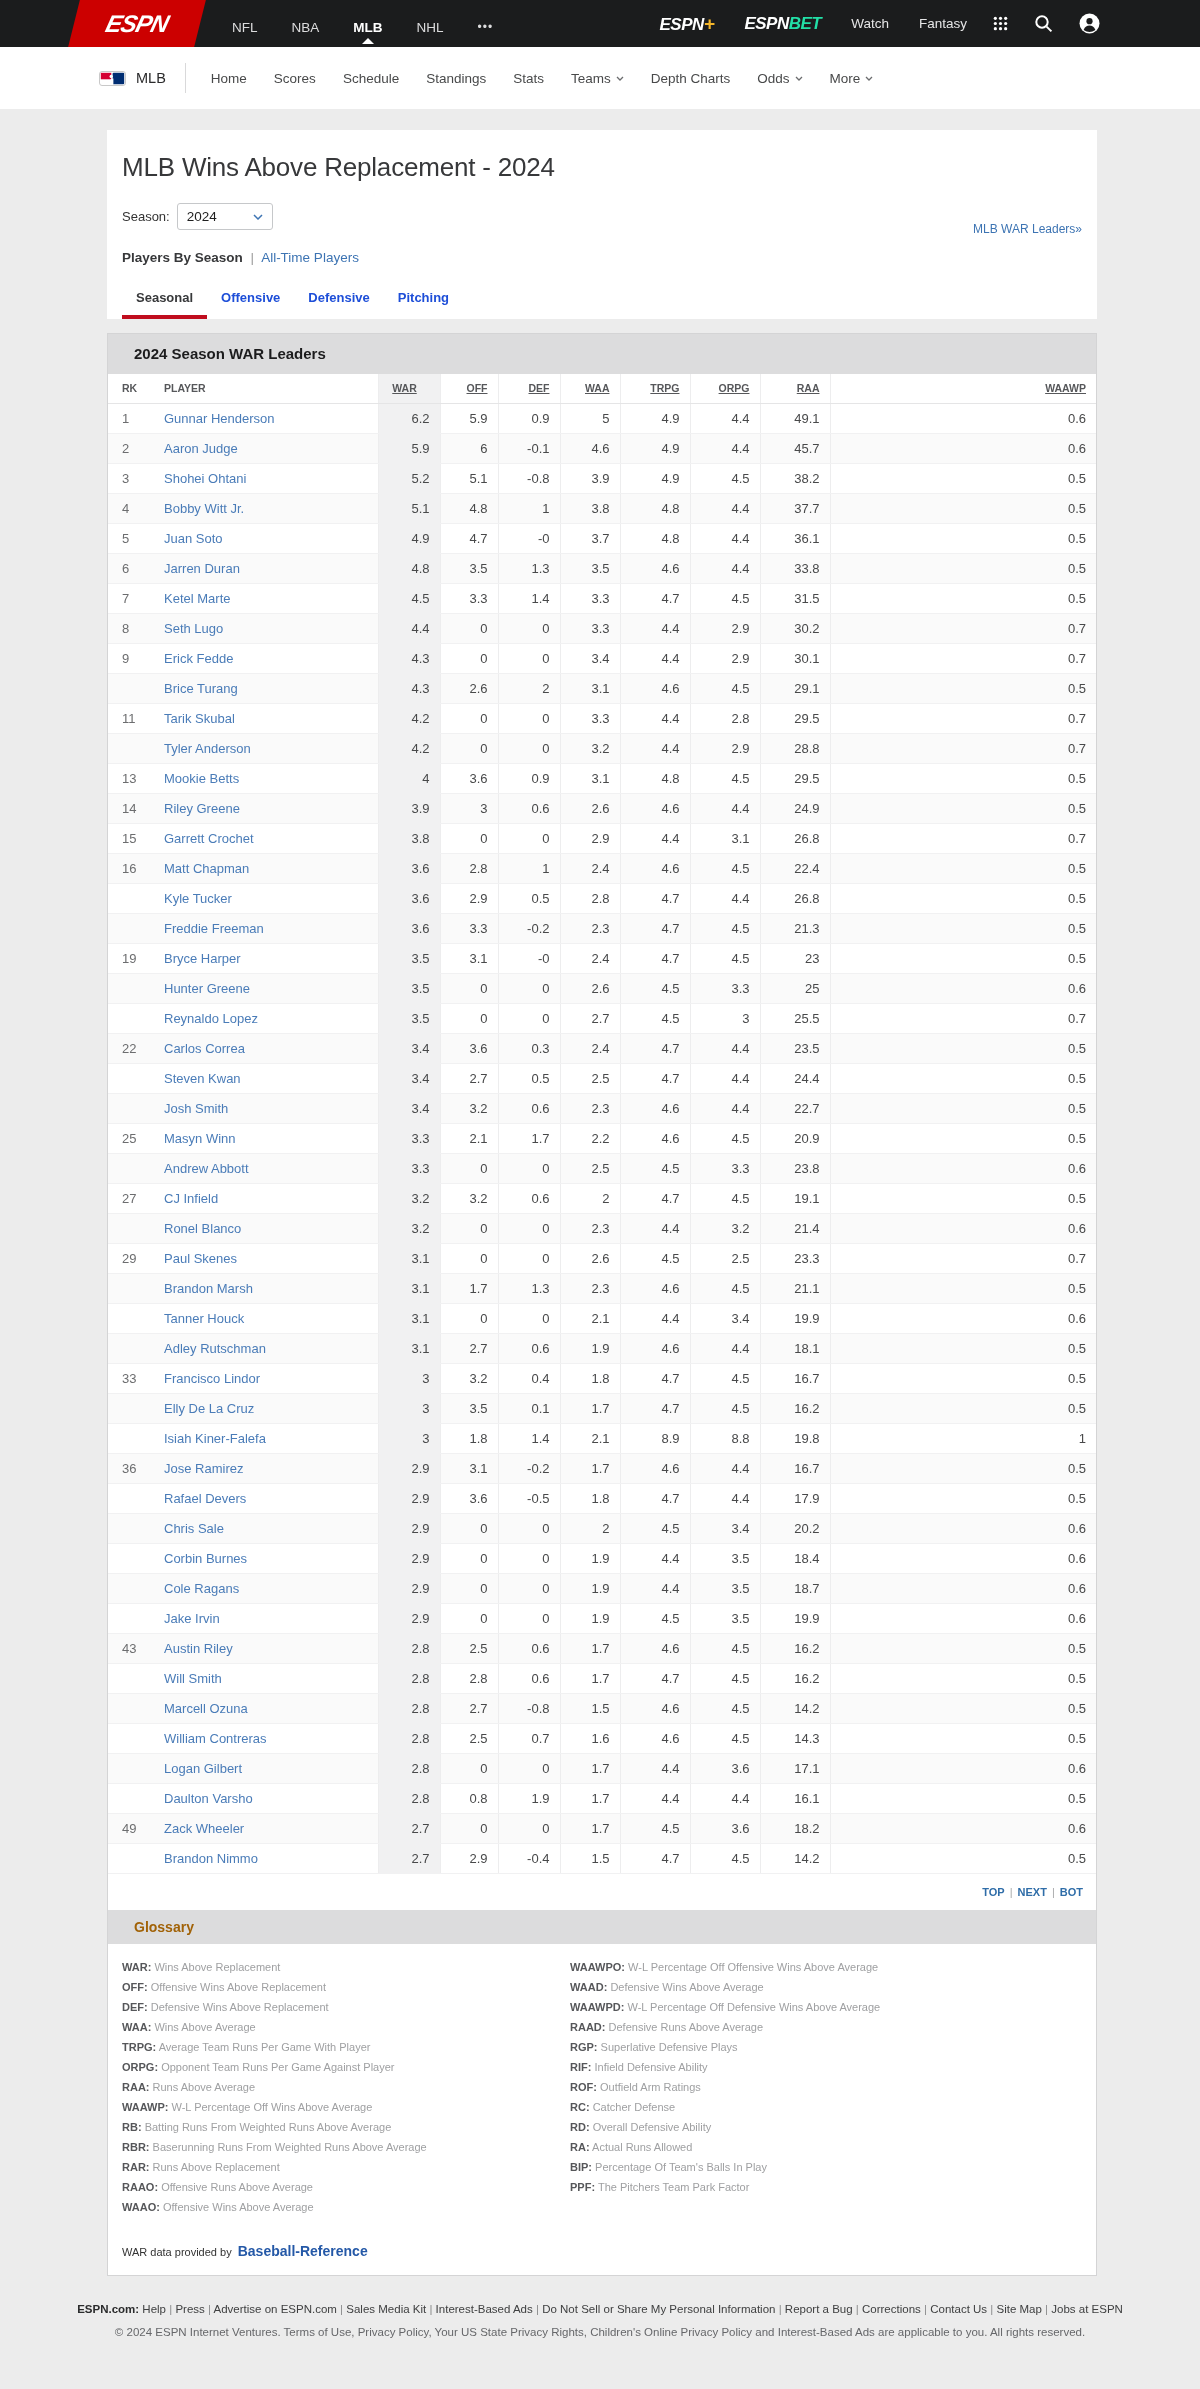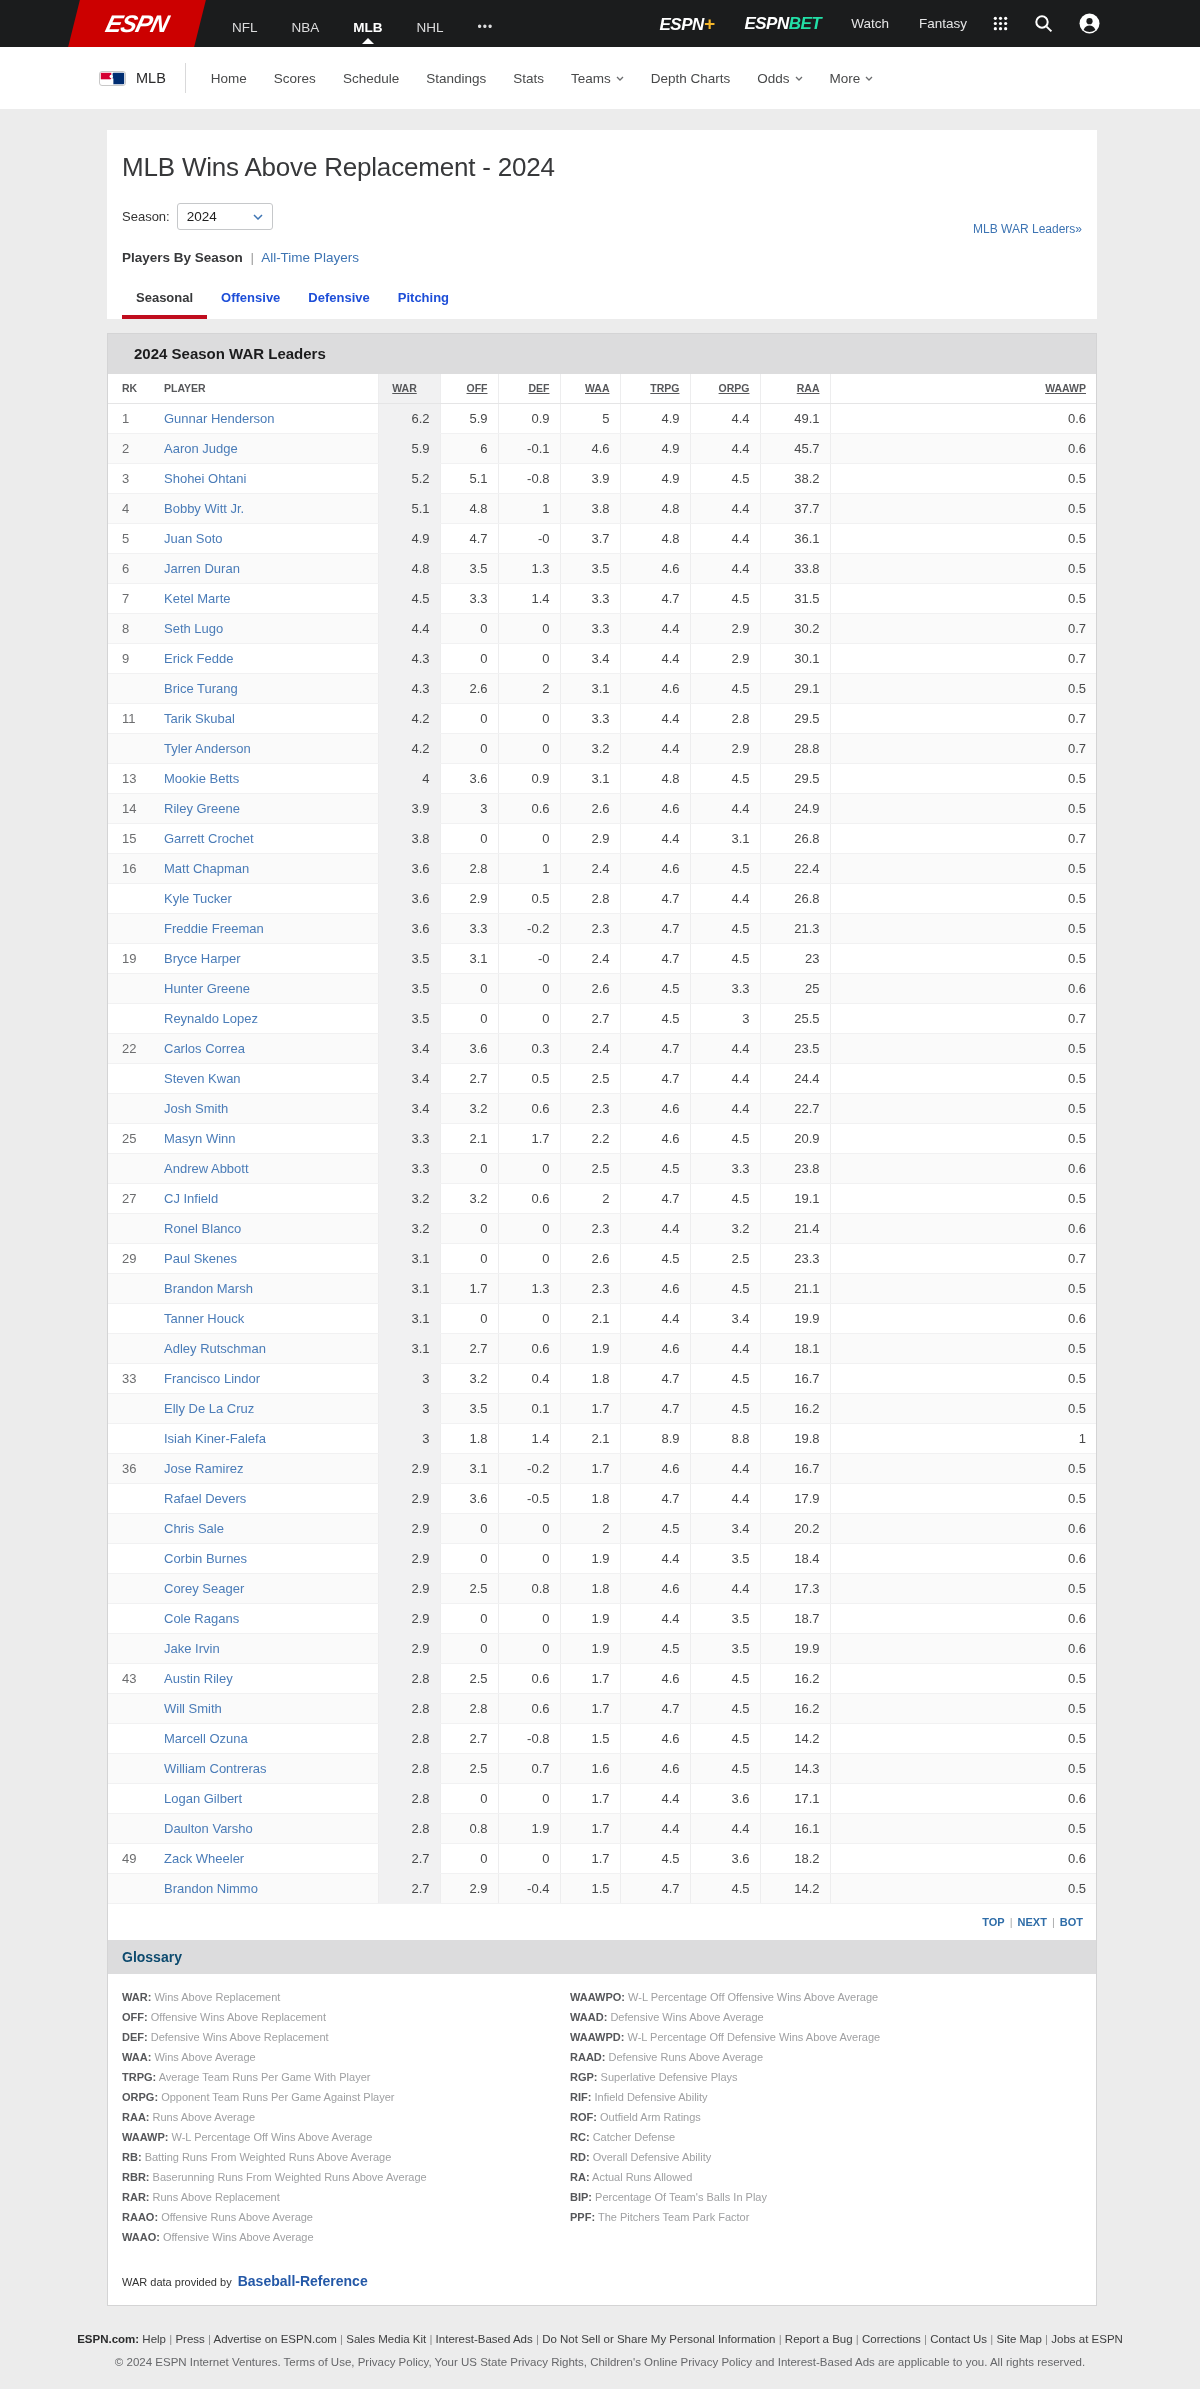--- a/index.html
+++ b/index.html
@@ -81,21 +81,21 @@
   td.c-rk { border-left:none; text-align:left; padding-left:14px; color:#6c6d6f; }
   td.c-player { border-left:none; text-align:left; padding-left:8px; }
   .player-link { color:#4a7cb8; cursor:pointer; }
 
   .pagination { height:36px; line-height:36px; text-align:right; padding-right:13px;
     font-size:11px; font-weight:700; }
   .pagination a { color:#2f6da8; cursor:pointer; }
   .psep { color:#a8a9aa; margin:0 5px; font-weight:400; }
 
   .glossary-title { height:34px; line-height:34px; background:#dcdcdd; font-size:14px; font-weight:700;
-    color:#0c4a6e; padding-left:14px; }
+    color:#a16207; padding-left:26px; }
   .glossary { display:flex; padding:13px 0 0 14px; }
   .glossary ul { list-style:none; margin:0; padding:0; }
   .glossary ul.left-col { width:46%; }
   .glossary li { line-height:20px; font-size:11px; }
   .glossary b { color:#56575a; }
   .glossary li span { color:#9fa0a2; }
   .provider { padding:26px 14px 16px; font-size:11px; color:#333; }
   .br-link { color:#2458a7; font-weight:700; font-size:14px; cursor:pointer; margin-left:3px; }
 
   
@@ -723,32 +723,20 @@
     <td>0</td>
     <td>0</td>
     <td>1.9</td>
     <td>4.4</td>
     <td>3.5</td>
     <td>18.4</td>
     <td>0.6</td>
   </tr>
           <tr>
     <td class="c-rk"></td>
-    <td class="c-player"><a class="player-link">Corey Seager</a></td>
-    <td class="c-war">2.9</td>
-    <td>2.5</td>
-    <td>0.8</td>
-    <td>1.8</td>
-    <td>4.6</td>
-    <td>4.4</td>
-    <td>17.3</td>
-    <td>0.5</td>
-  </tr>
-          <tr>
-    <td class="c-rk"></td>
     <td class="c-player"><a class="player-link">Cole Ragans</a></td>
     <td class="c-war">2.9</td>
     <td>0</td>
     <td>0</td>
     <td>1.9</td>
     <td>4.4</td>
     <td>3.5</td>
     <td>18.7</td>
     <td>0.6</td>
   </tr>

